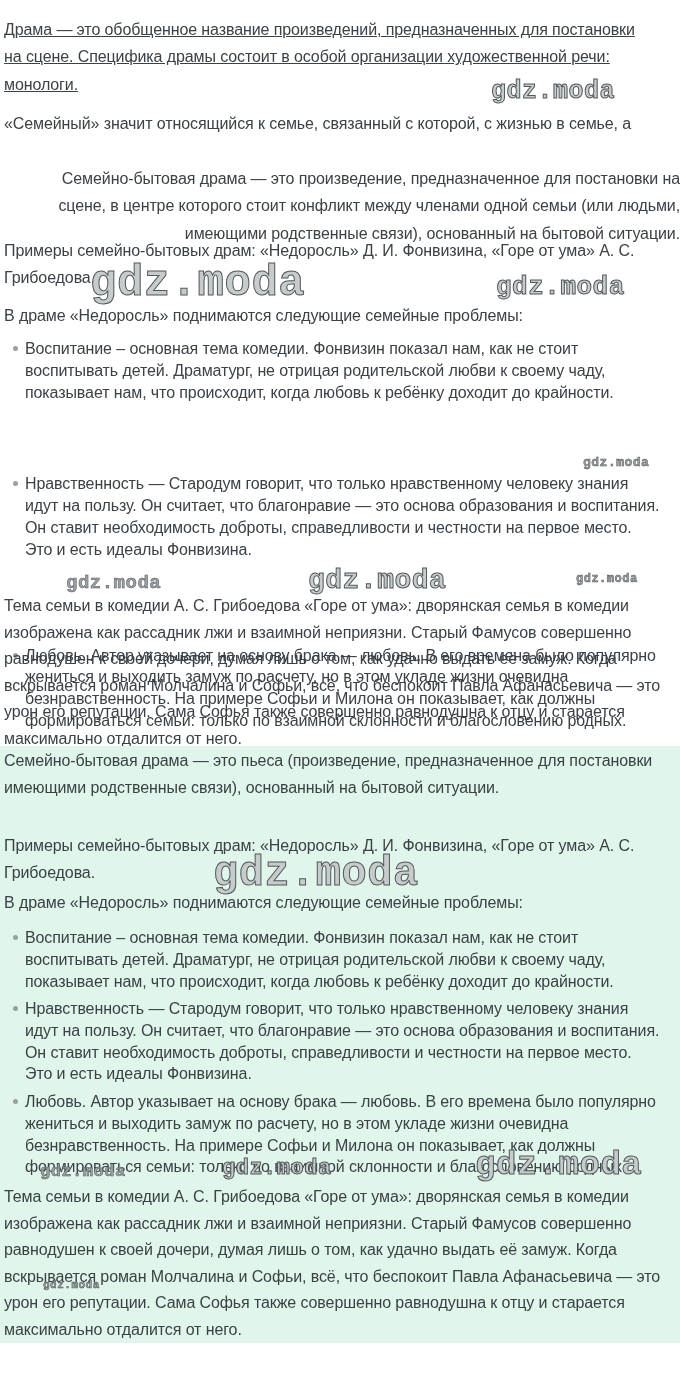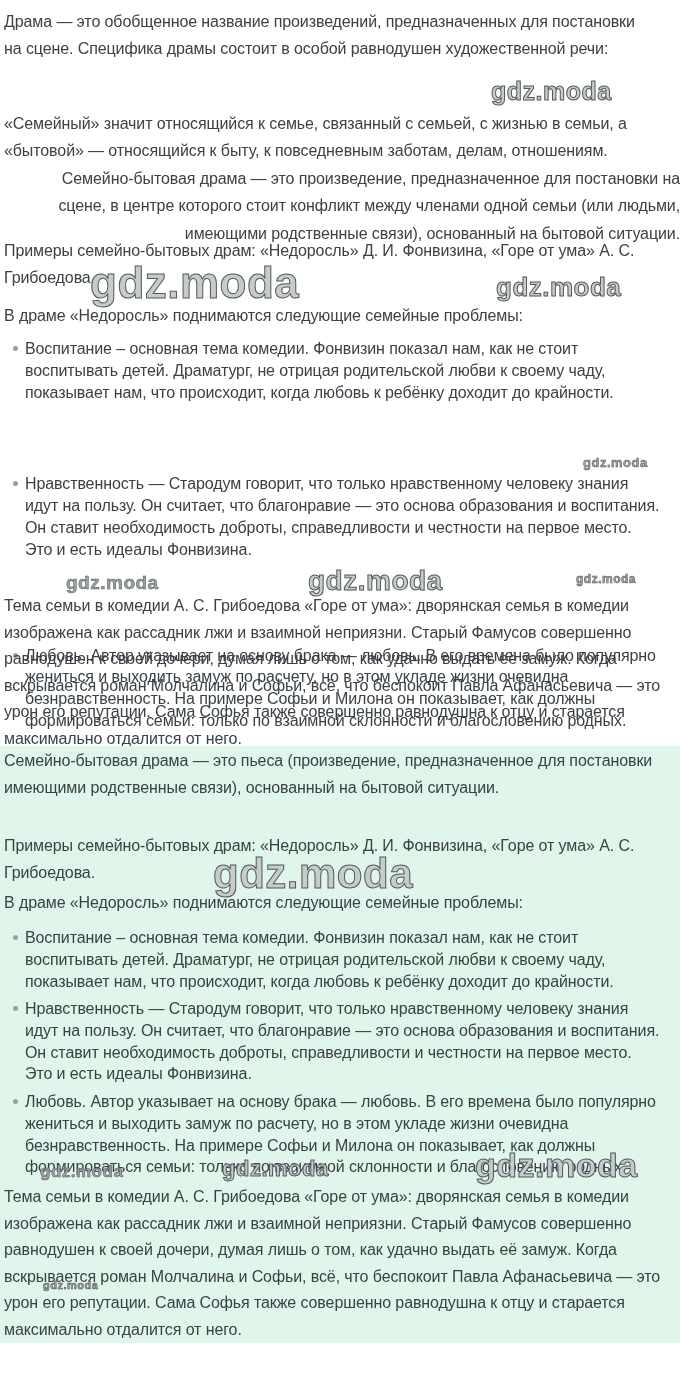--- a/index.html
+++ b/index.html
@@ -25,66 +25,66 @@
     background:#98a0a6;
   }
   
   #green-card{
     position:absolute;left:0;top:746px;
     width:680px;height:597px;
     background:#e1f6ea;
   }
   #green-card .block{position:absolute;left:4px;right:0;}
   
-  #wp1{top:8px;}
+  #wp1{top:16px;text-decoration:underline;}
   #wp2{top:110px;}
   #wp3{top:165px;text-align:right;}
   #wex{top:237px;}
   #win{top:302px;}
   #wb1{top:338px;}
   #wb2{top:408px;}
   #wb3{top:492px;}
   #wth{top:593px;}
   
   #gp1{top:1px;}
   #gex{top:86px;}
   #gin{top:143px;}
   #gb1{top:181px;}
   #gb2{top:252px;}
   #gb3{top:345px;}
   #gth{top:438px;}
   
   .wm{
     position:absolute;
-    font-family:Liberation Sans, sans-serif;
+    font-family:Liberation Mono, monospace;
     font-weight:bold;
     white-space:nowrap;
     color:#c6cbcc;
     -webkit-text-stroke:1px #53585b;
     letter-spacing:0.5px;
     z-index:5;
   }
   .wm-s{
     -webkit-text-stroke:0.5px #53585b;
     color:#9aa0a3;
   }
 </style>
 </head>
 <body>
 
 <div>
 
   <div class="block p" id="wp1">
     <div class="line">Драма — это обобщенное название произведений, предназначенных для постановки</div>
-    <div class="line">на сцене. Специфика драмы состоит в особой равнодушен художественной речи:</div>
+    <div class="line">на сцене. Специфика драмы состоит в особой организации художественной речи:</div>
+    <div class="line">монологи.</div>
   </div>
 
   <div class="block p" id="wp2">
-    <div class="line">«Семейный» значит относящийся к семье, связанный с семьей, с жизнью в семьи, а</div>
-    <div class="line">«бытовой» — относящийся к быту, к повседневным заботам, делам, отношениям.</div>
+    <div class="line">«Семейный» значит относящийся к семье, связанный с которой, с жизнью в семье, а</div>
   </div>
 
   <div class="block p" id="wp3">
     <div class="line">Семейно-бытовая драма — это произведение, предназначенное для постановки на</div>
     <div class="line">сцене, в центре которого стоит конфликт между членами одной семьи (или людьми,</div>
     <div class="line">имеющими родственные связи), основанный на бытовой ситуации.</div>
   </div>
 
   <div class="block p" id="wex">
     <div class="line">Примеры семейно-бытовых драм: «Недоросль» Д. И. Фонвизина, «Горе от ума» А. С.</div>

